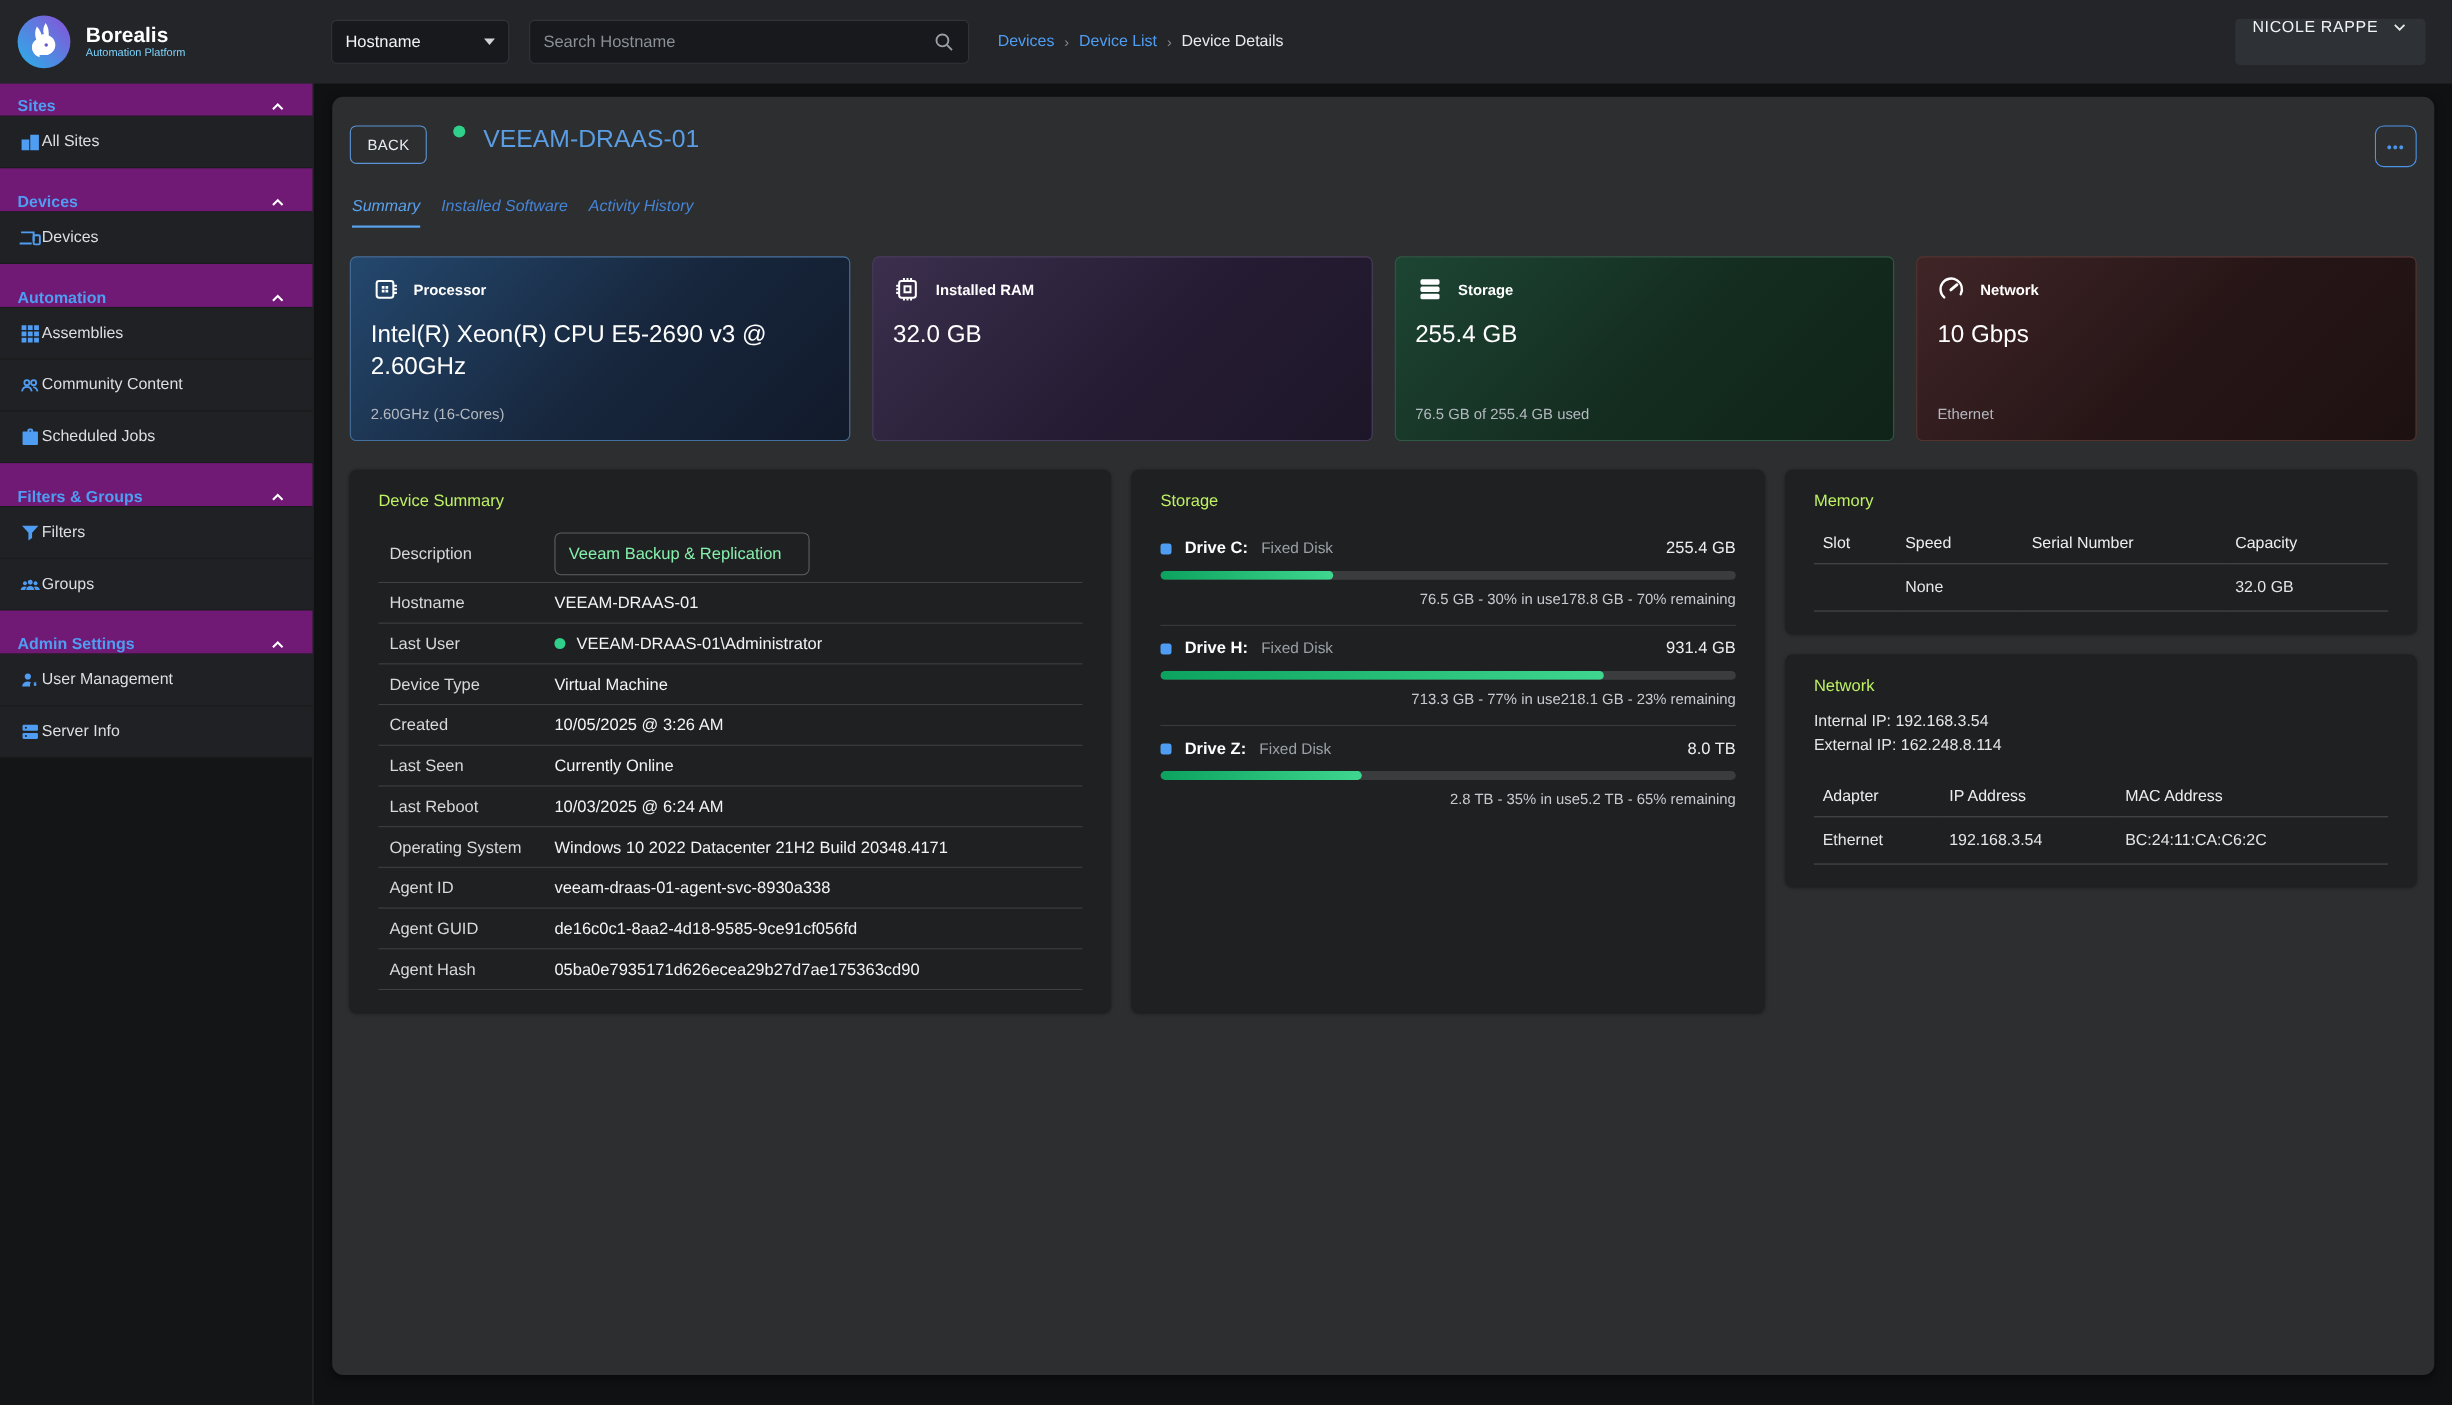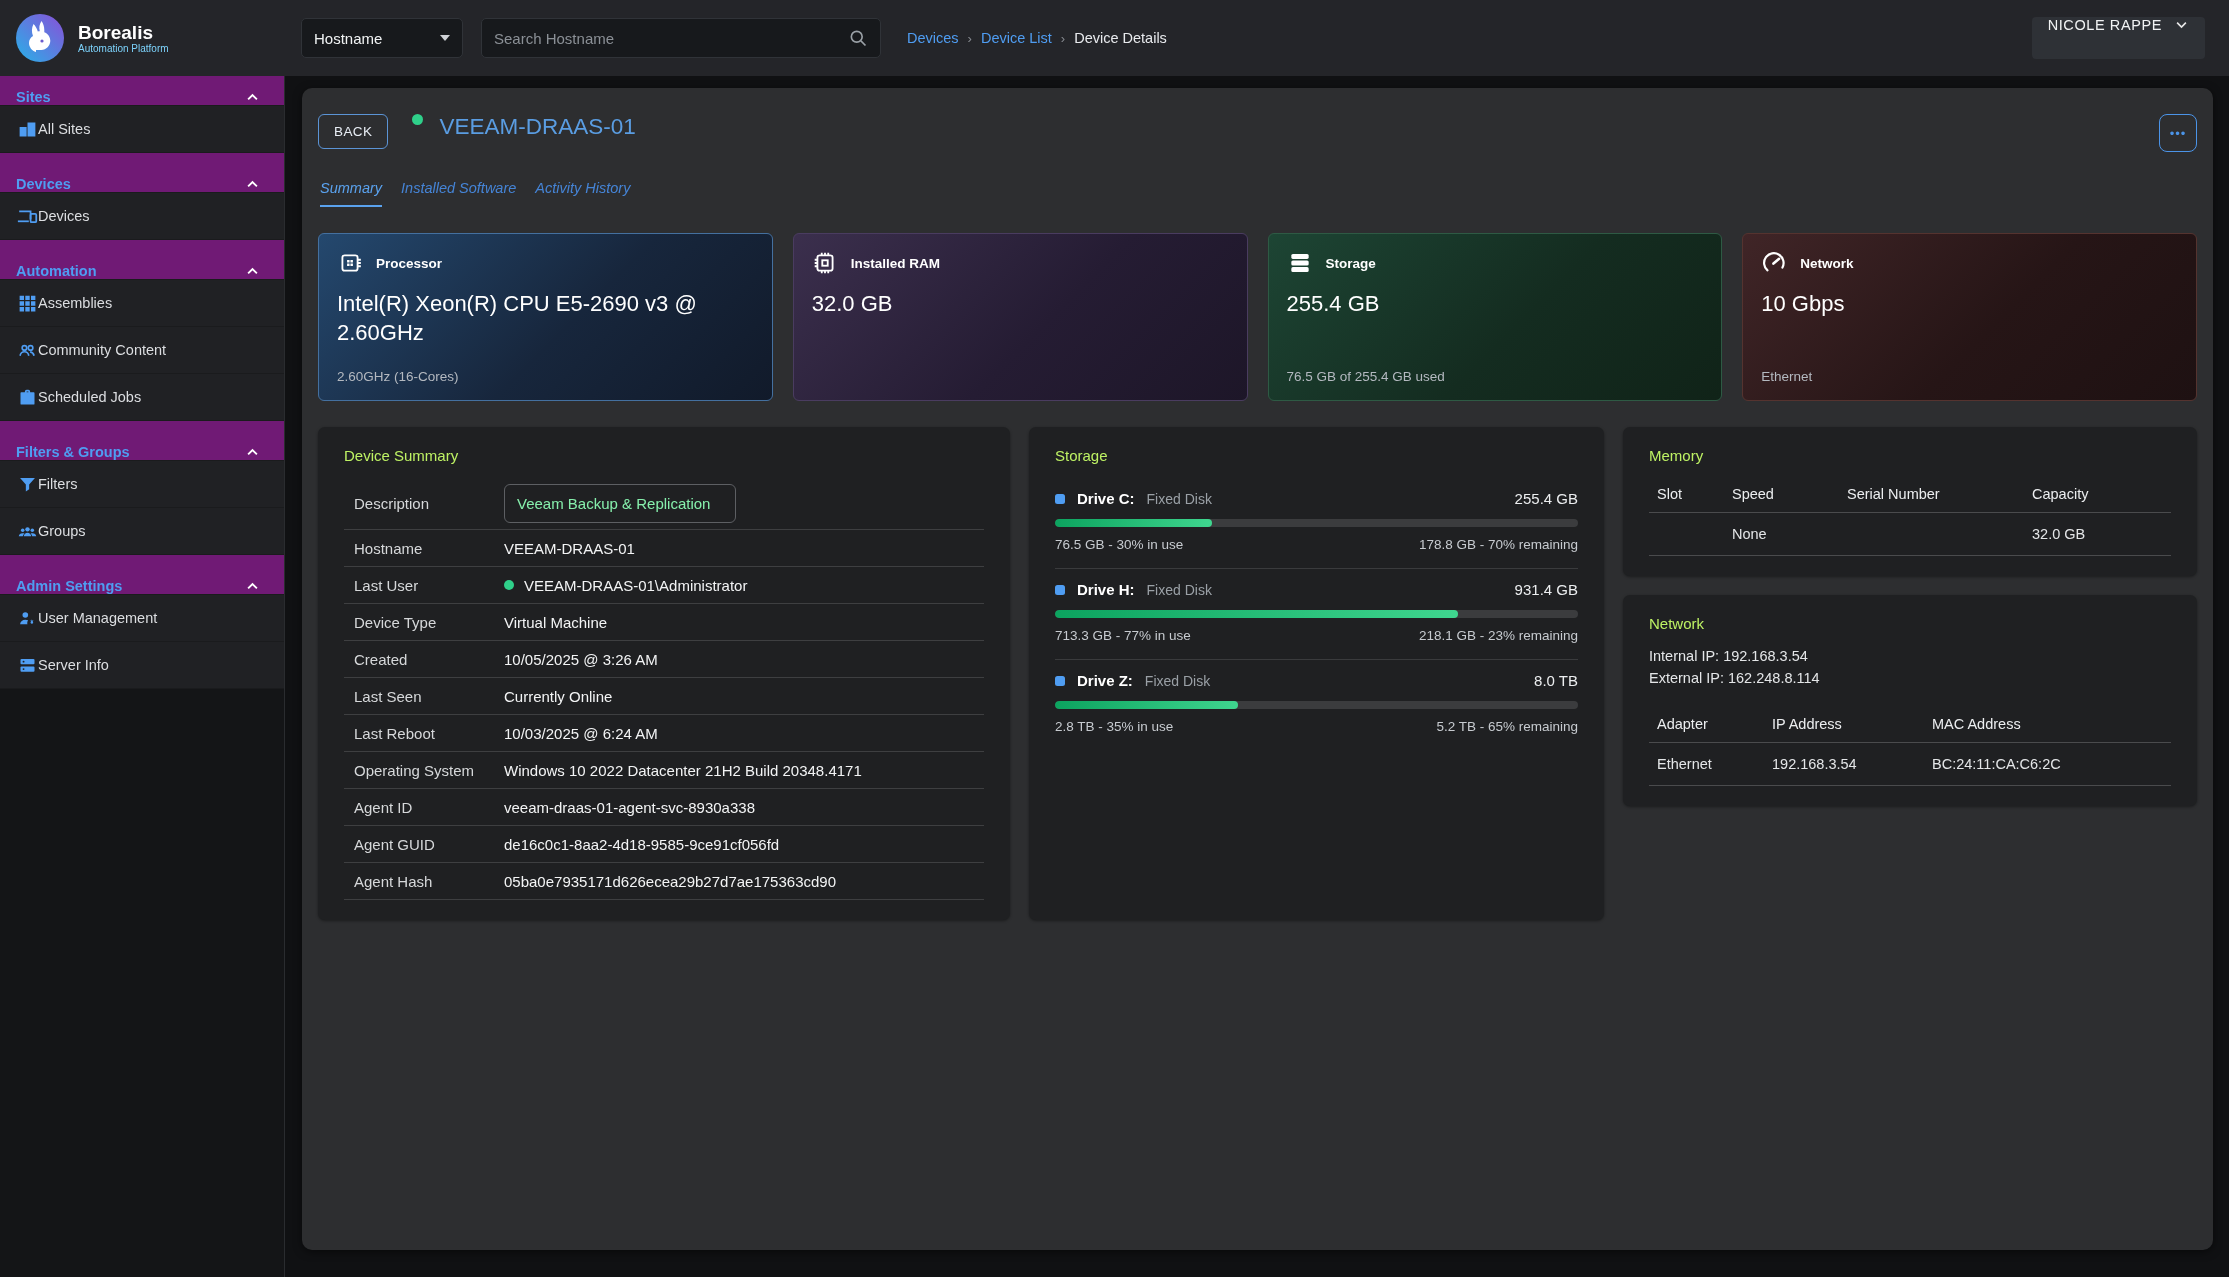--- a/index.html
+++ b/index.html
@@ -127,21 +127,21 @@
   
   .drive { padding:12px 0 16px 0; border-bottom:1px solid #3a3b3d; }
   .drive:last-child { border-bottom:none; }
   .drive-head { display:flex; align-items:baseline; gap:12px; }
   .drive-bullet { width:10px; height:10px; border-radius:2.5px; background:#4f9df2; flex:none; align-self:center; }
   .drive-name { color:#fff; font-weight:bold; font-size:15px; }
   .drive-type { color:#9aa0a6; font-size:14px; }
   .drive-capacity { margin-left:auto; color:#eceef0; font-size:15px; }
   .drive-track { margin-top:12px; height:8px; border-radius:4px; background:#3b3c3e; overflow:hidden; }
   .drive-fill { height:100%; border-radius:4px; background:linear-gradient(90deg,#0ca35f,#3fd68f); }
-  .drive-foot { display:flex; justify-content:space-between; margin-top:10px; font-size:13.5px; color:#c7cbd0; }
+  .drive-foot { display:flex; justify-content:flex-end; margin-top:10px; font-size:13.5px; color:#c7cbd0; }
   
   .right-col { display:flex; flex-direction:column; gap:19px; }
   .mem-grid { display:grid; grid-template-columns:75px 115px 185px 1fr; font-size:14.5px; }
   .mem-grid .th { color:#eceef0; padding:8px 0 10px 8px; border-bottom:1px solid #4a4b4d; }
   .mem-grid .td { color:#e4e6e8; padding:13px 0 13px 8px; border-bottom:1px solid #4a4b4d; min-height:20px; }
   .net-ip { font-size:14.5px; color:#e4e6e8; line-height:1.5; }
   .net-grid { display:grid; grid-template-columns:115px 160px 1fr; font-size:14.5px; margin-top:18px; }
   .net-grid .th { color:#eceef0; padding:8px 0 10px 8px; border-bottom:1px solid #4a4b4d; }
   .net-grid .td { color:#e4e6e8; padding:13px 0 13px 8px; border-bottom:1px solid #4a4b4d; }
 </style>

